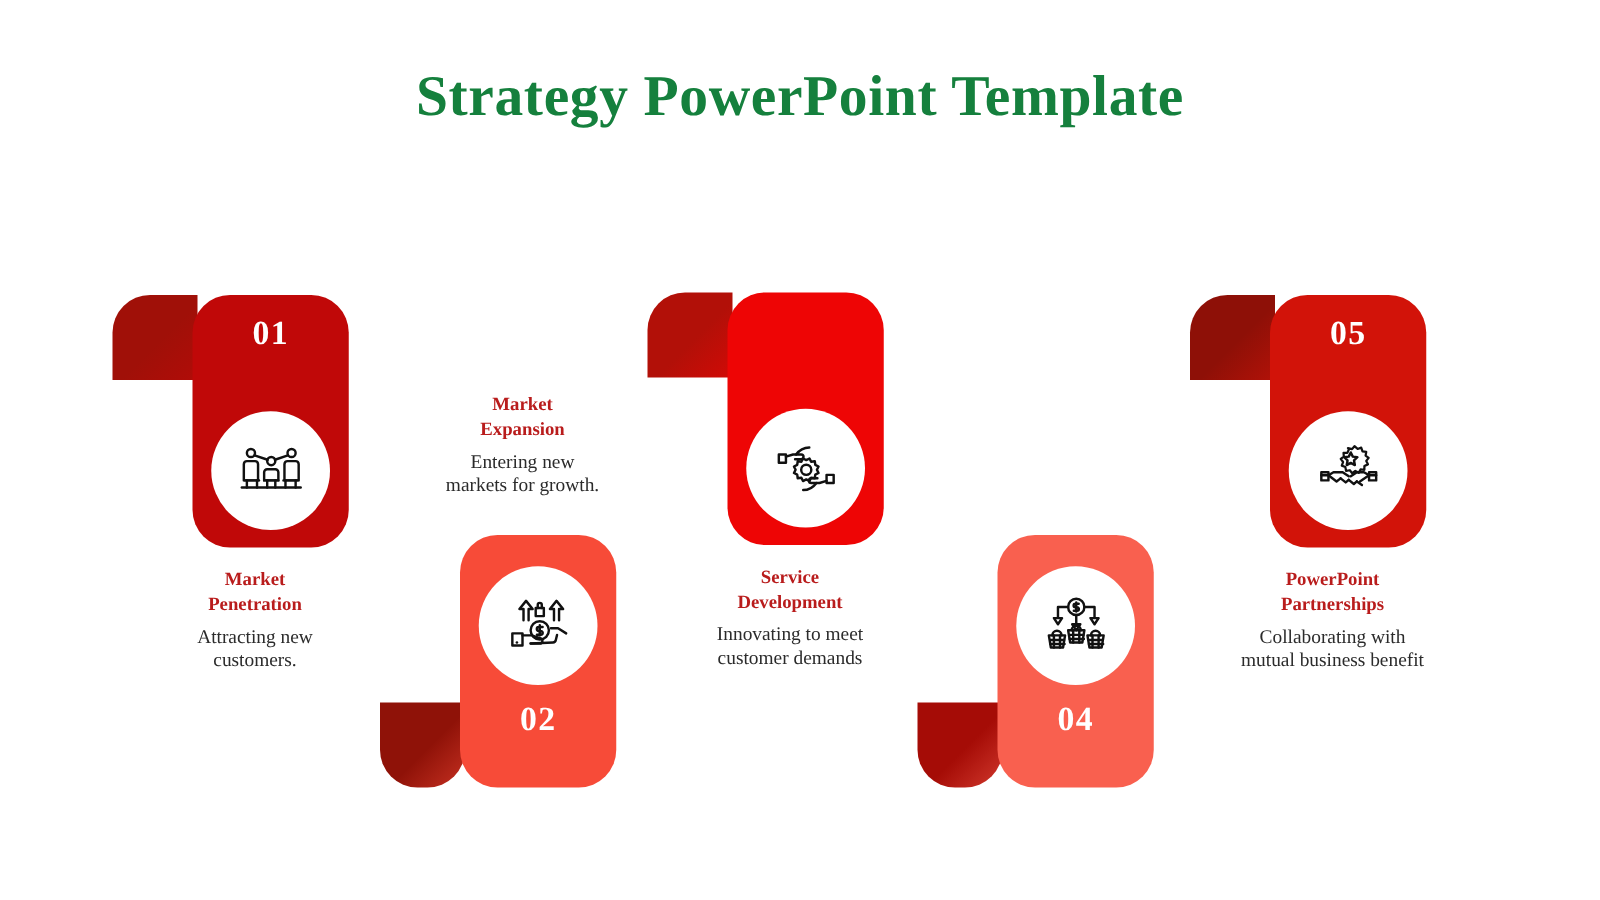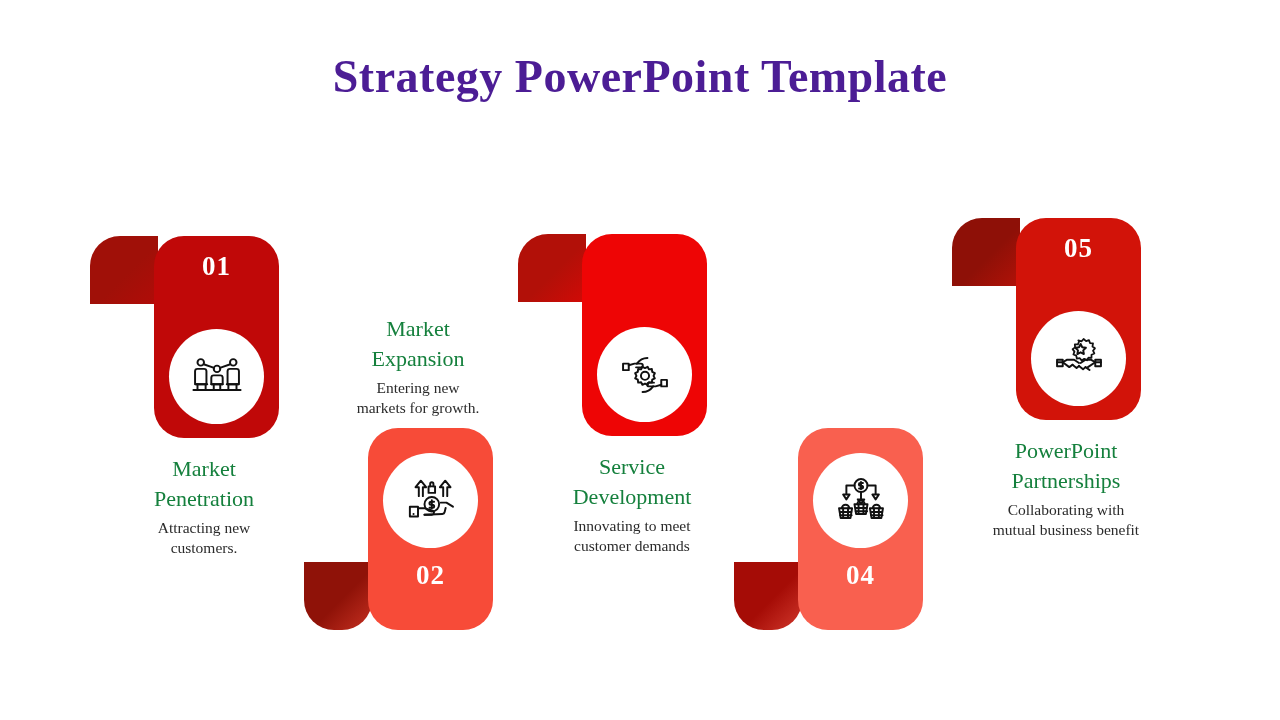--- a/index.html
+++ b/index.html
@@ -130,46 +130,46 @@
     position: absolute;
     left: -6px;
     width: 244px;
     text-align: center;
     z-index: 3;
   }
   .card.up .card-text   { top: 248px; }
   .card.down .card-text { top: 54px; }
 
   .card-heading {
-    font-size: 22px;
-    font-weight: normal;
-    color: #15803d;
+    font-size: 15px;
+    font-weight: bold;
+    color: #b91c1c;
     line-height: 1.35;
   }
   .card-desc {
     margin-top: 5px;
     font-size: 15.5px;
     font-weight: normal;
     color: #2b2b2b;
     line-height: 1.28;
   }
 
   
   #card-1 { left: 88px;  top: 206px; }
   #card-2 { left: 302px; top: 260px; }
   #card-3 { left: 516px; top: 204px; }
   #card-4 { left: 732px; top: 260px; }
-  #card-5 { left: 950px; top: 188px; }
+  #card-5 { left: 950px; top: 206px; }
 </style>
 </head>
 <body style="background: rgb(255, 255, 255);">
 
 <div id="slide" style="background: rgb(255, 255, 255);">
 
-  <div id="slide-title" style="color: #4c1d95;">Strategy PowerPoint Template</div>
+  <div id="slide-title" style="color: #15803d;">Strategy PowerPoint Template</div>
 
   <div id="cards">
 
     <div class="card up" id="card-1">
       <div class="card-tab" style="background: linear-gradient(135deg, rgb(160, 16, 8) 0%, rgb(160, 16, 8) 55%, rgb(192, 8, 8) 140%);"></div>
       <div class="card-body" style="background: rgb(192, 8, 8);"></div>
       <div class="card-number">01</div>
       <div class="icon-circle">
         <svg viewBox="0 0 64 64" fill="none" stroke="#111" stroke-width="2.4" stroke-linecap="round" stroke-linejoin="round">
           <circle cx="12" cy="14" r="4"></circle>

